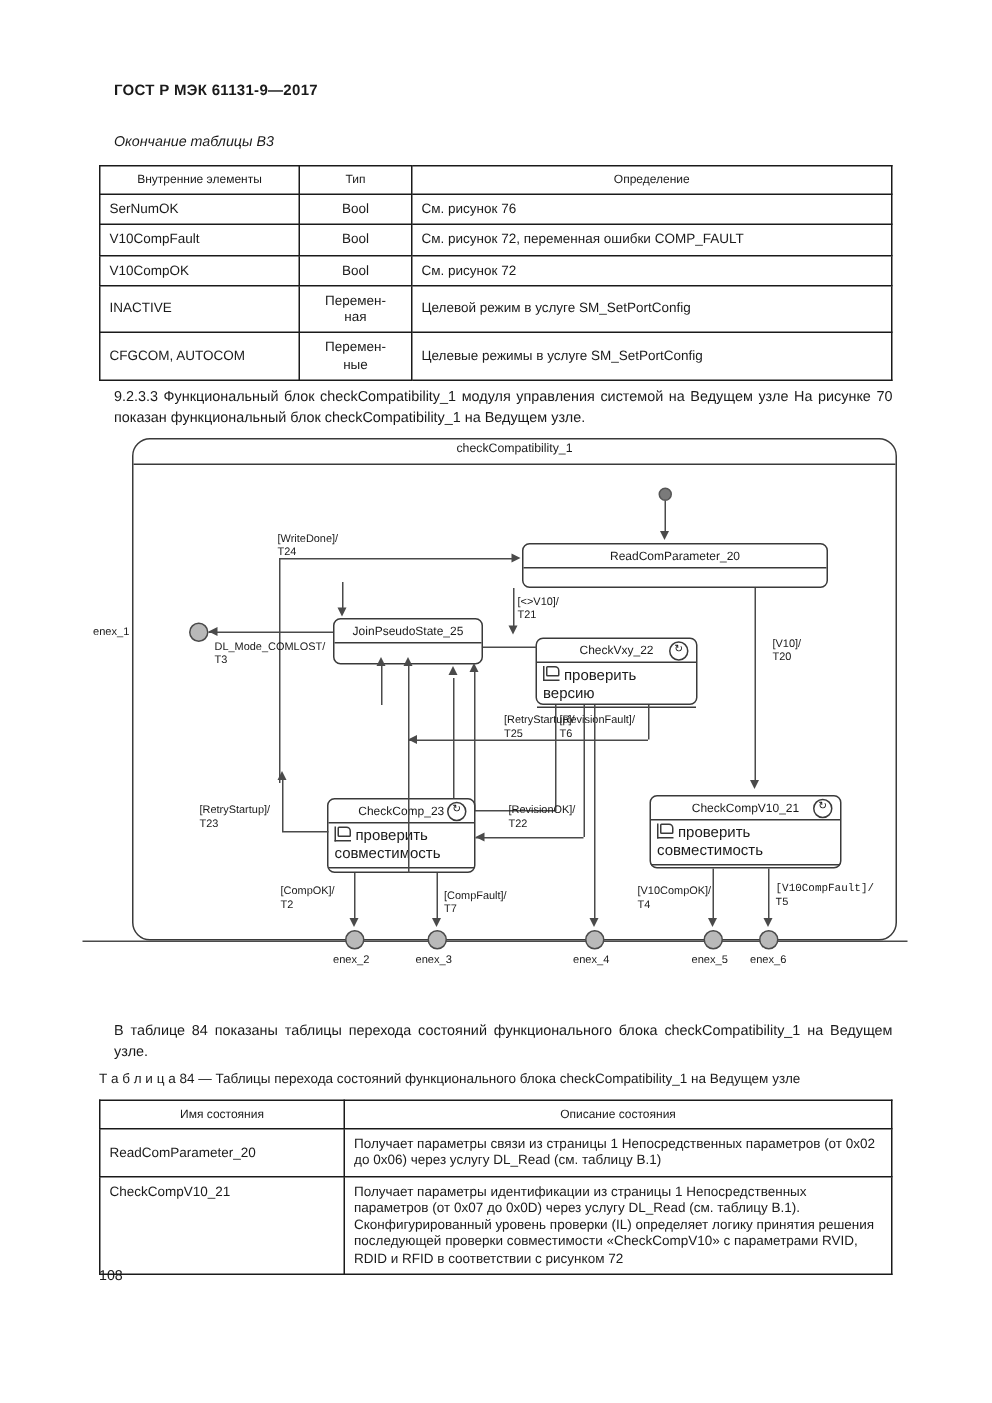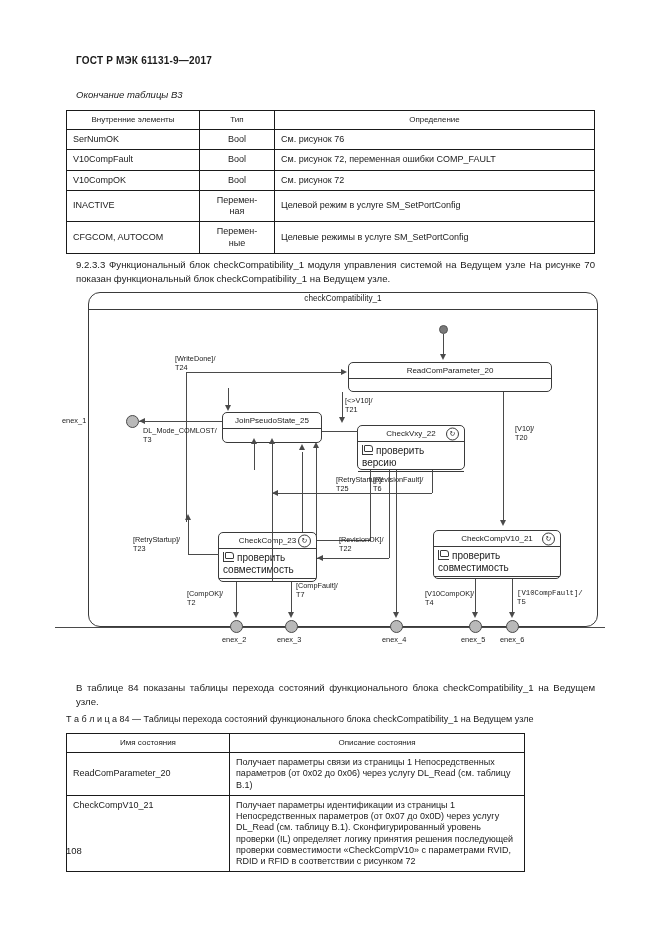--- a/index.html
+++ b/index.html
@@ -112,21 +112,21 @@
 
   .fig-caption{
     position:absolute;left:66px;top:659px;width:529px;
     text-align:center;font-size:9px;
   }
   .p2{left:76px;top:681px;width:519px;}
   .tbl-caption2{
     position:absolute;left:66px;top:714px;width:529px;
     font-size:9px;
   }
-  .t2{left:66px;top:733px;width:459px;padding-left:44px;}
+  .t2{left:66px;top:733px;width:529px;padding-left:44px;}
   .t2 td{font-size:9px;}
   .pageno{
     position:absolute;left:66px;top:845px;font-size:9.5px;
   }
 </style>
 </head>
 <body>
 
 <div class="page">
 
@@ -183,21 +183,21 @@
 
     <div class="node init" style="left:384px;top:33px;"></div>
     <div class="ln lnv" style="left:388px;top:42px;height:22px;"></div>
     <div class="arw down" style="left:385px;top:62px;"></div>
 
     <div class="state" style="left:293px;top:70px;width:204px;height:30px;">
       <div class="name">ReadComParameter_20</div>
       <div class="foot"></div>
     </div>
 
-    <div class="lbl" style="left:120px;top:62px;">
+    <div class="lbl" style="left:130px;top:62px;">
       <span>[WriteDone]/</span><br>
       <span>T24</span>
     </div>
     <div class="ln lnv" style="left:131px;top:80px;height:150px;"></div>
     <div class="ln lnh" style="left:131px;top:80px;width:156px;"></div>
     <div class="arw right" style="left:286px;top:77px;"></div>
 
     <div class="lbl" style="left:290px;top:104px;">
       <span>[&lt;&gt;V10]/</span><br>
       <span>T21</span>
@@ -317,21 +317,21 @@
 
     <div class="ln lnv" style="left:181px;top:290px;height:33px;"></div>
     <div class="arw down" style="left:178px;top:320px;"></div>
     <div class="lbl" style="left:132px;top:297px;">
       <span>[CompOK]/</span><br>
       <span>T2</span>
     </div>
 
     <div class="ln lnv" style="left:236px;top:290px;height:33px;"></div>
     <div class="arw down" style="left:233px;top:320px;"></div>
-    <div class="lbl" style="left:241px;top:289px;">
+    <div class="lbl" style="left:241px;top:300px;">
       <span>[CompFault]/</span><br>
       <span>T7</span>
     </div>
 
     <div class="ln lnv" style="left:341px;top:178px;height:145px;"></div>
     <div class="arw down" style="left:338px;top:320px;"></div>
 
     <div class="ln lnv" style="left:420px;top:287px;height:36px;"></div>
     <div class="arw down" style="left:417px;top:320px;"></div>
     <div class="lbl" style="left:370px;top:297px;">

